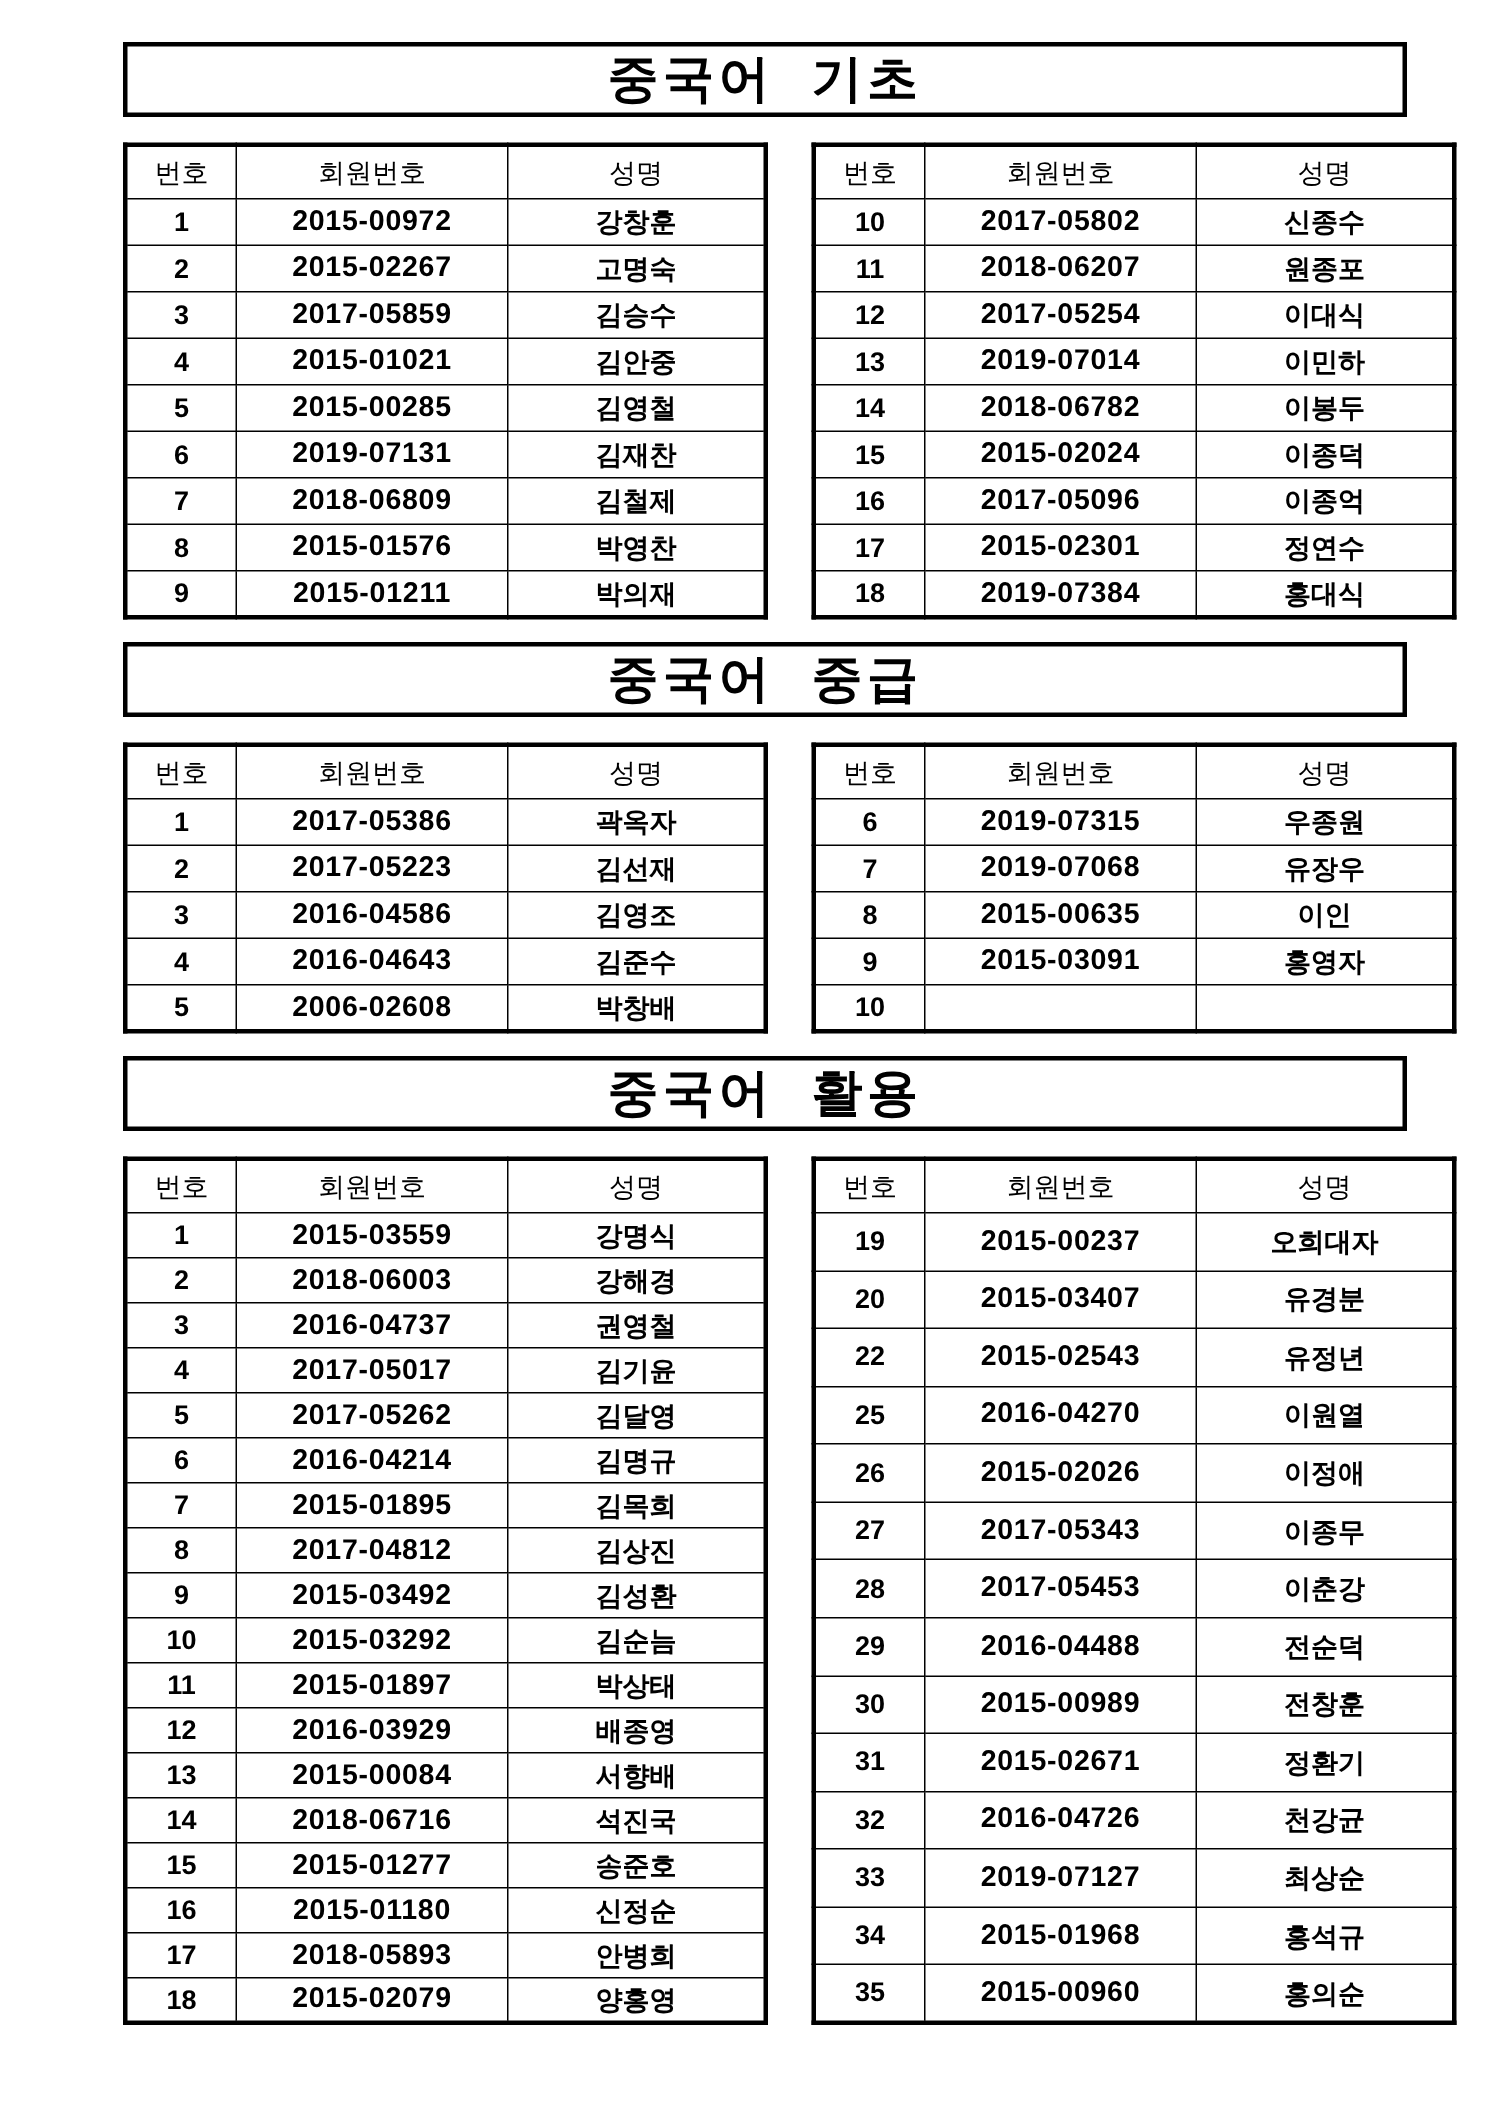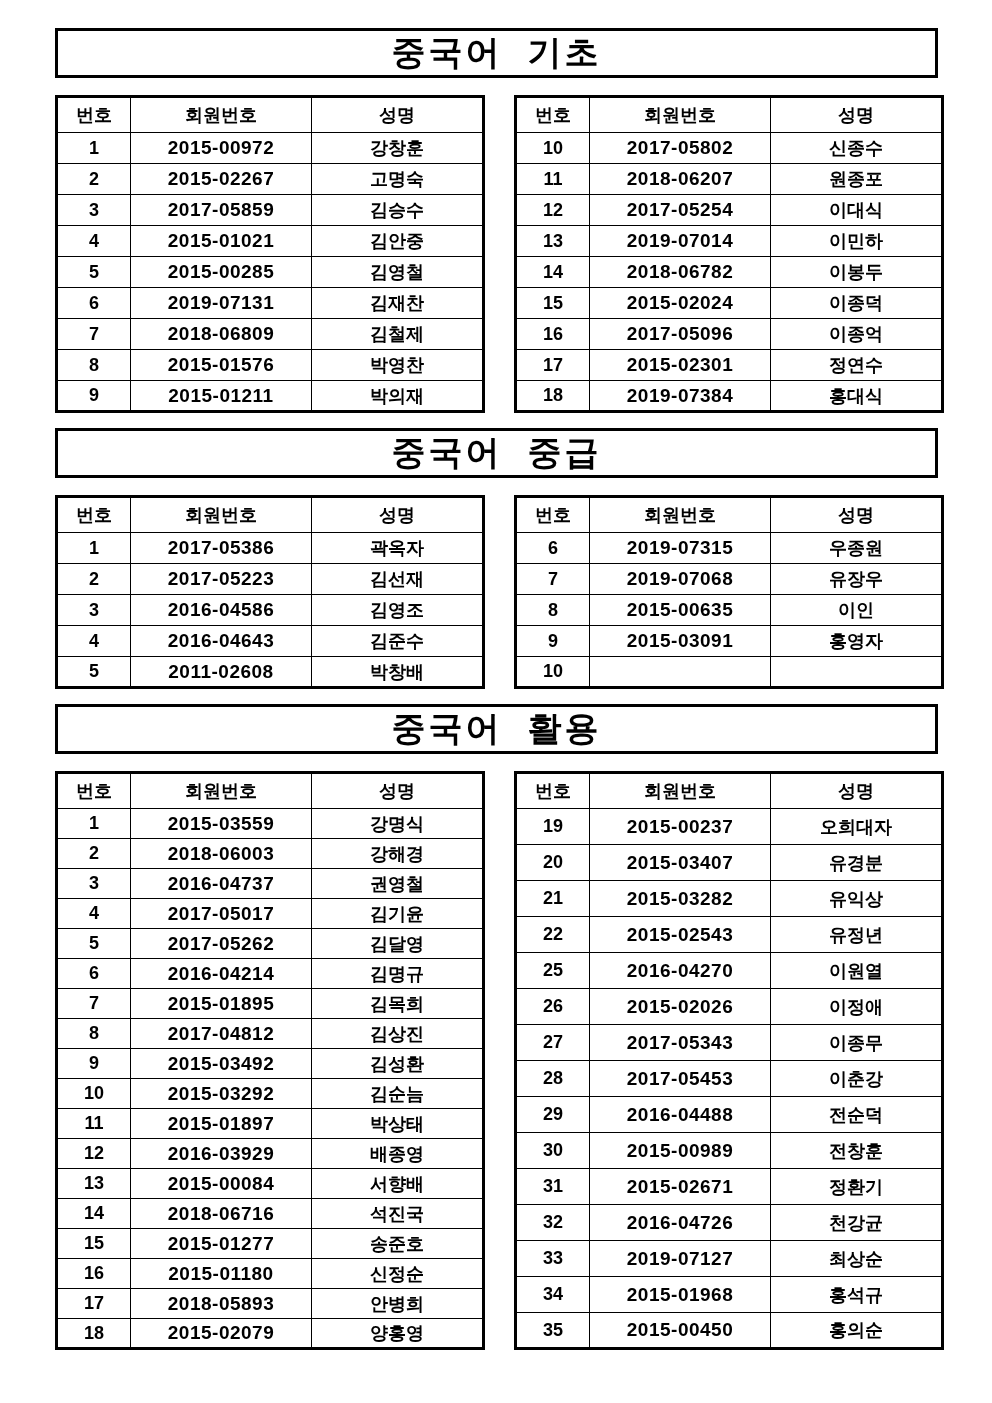--- a/index.html
+++ b/index.html
@@ -4,21 +4,21 @@
 <style>
   * { margin: 0; padding: 0; box-sizing: border-box; }
   html, body { background: #ffffff; }
   body {
     width: 992px;
     height: 1403px;
     font-family: "Liberation Sans", "DejaVu Sans", sans-serif;
     color: #000;
     overflow: hidden;
   }
-  .page { padding: 28px 54px 0 55px; }
+  .page { padding: 28px 54px 0 82px; }
   .section { margin-bottom: 15px; }
   .title-box {
     border: 3px solid #000;
     height: 50px;
     display: flex;
     align-items: center;
     justify-content: center;
     font-size: 34px;
     font-weight: bold;
     letter-spacing: 3px;
@@ -41,21 +41,21 @@
   table.roster th, table.roster td {
     border: 1px solid #000;
     text-align: center;
     vertical-align: middle;
     overflow: hidden;
     white-space: nowrap;
   }
   table.roster th {
     height: 36px;
     font-size: 18px;
-    font-weight: bold;
+    font-weight: normal;
   }
   table.roster td {
     height: 31px;
     font-size: 18px;
     font-weight: bold;
   }
   .section-3 table.roster td { height: 30px; }
   table.roster th:nth-child(1), table.roster td:nth-child(1) { width: 74px; }
   table.roster th:nth-child(2), table.roster td:nth-child(2) { width: 181px; }
   table.roster th:nth-child(3), table.roster td:nth-child(3) { width: 172px; }
@@ -215,21 +215,21 @@
               <td>2016-04586</td>
               <td>김영조</td>
             </tr>
             <tr>
               <td>4</td>
               <td>2016-04643</td>
               <td>김준수</td>
             </tr>
             <tr>
               <td>5</td>
-              <td>2011-02608</td>
+              <td>2006-02608</td>
               <td>박창배</td>
             </tr>
           </tbody>
         </table>
       <table class="roster">
           <thead>
             <tr>
               <th>번호</th>
               <th>회원번호</th>
               <th>성명</th>
@@ -385,25 +385,20 @@
               <td>19</td>
               <td>2015-00237</td>
               <td>오희대자</td>
             </tr>
             <tr>
               <td>20</td>
               <td>2015-03407</td>
               <td>유경분</td>
             </tr>
             <tr>
-              <td>21</td>
-              <td>2015-03282</td>
-              <td>유익상</td>
-            </tr>
-            <tr>
               <td>22</td>
               <td>2015-02543</td>
               <td>유정년</td>
             </tr>
             <tr>
               <td>25</td>
               <td>2016-04270</td>
               <td>이원열</td>
             </tr>
             <tr>
@@ -446,21 +441,21 @@
               <td>2019-07127</td>
               <td>최상순</td>
             </tr>
             <tr>
               <td>34</td>
               <td>2015-01968</td>
               <td>홍석규</td>
             </tr>
             <tr>
               <td>35</td>
-              <td>2015-00450</td>
+              <td>2015-00960</td>
               <td>홍의순</td>
             </tr>
           </tbody>
         </table>
     </div>
   </div>
 
 </div>
 
 </body></html>

